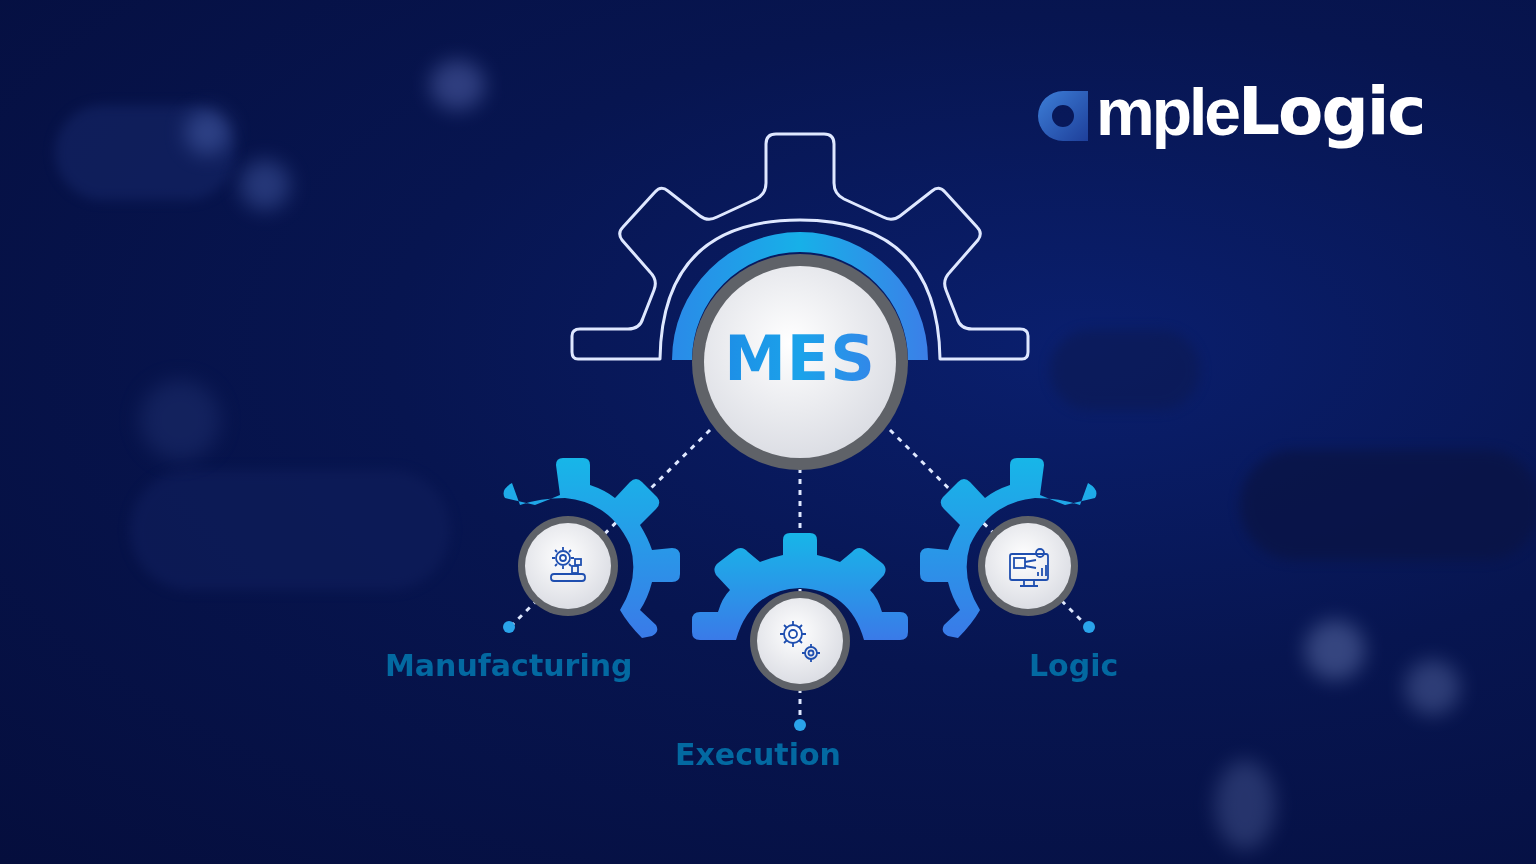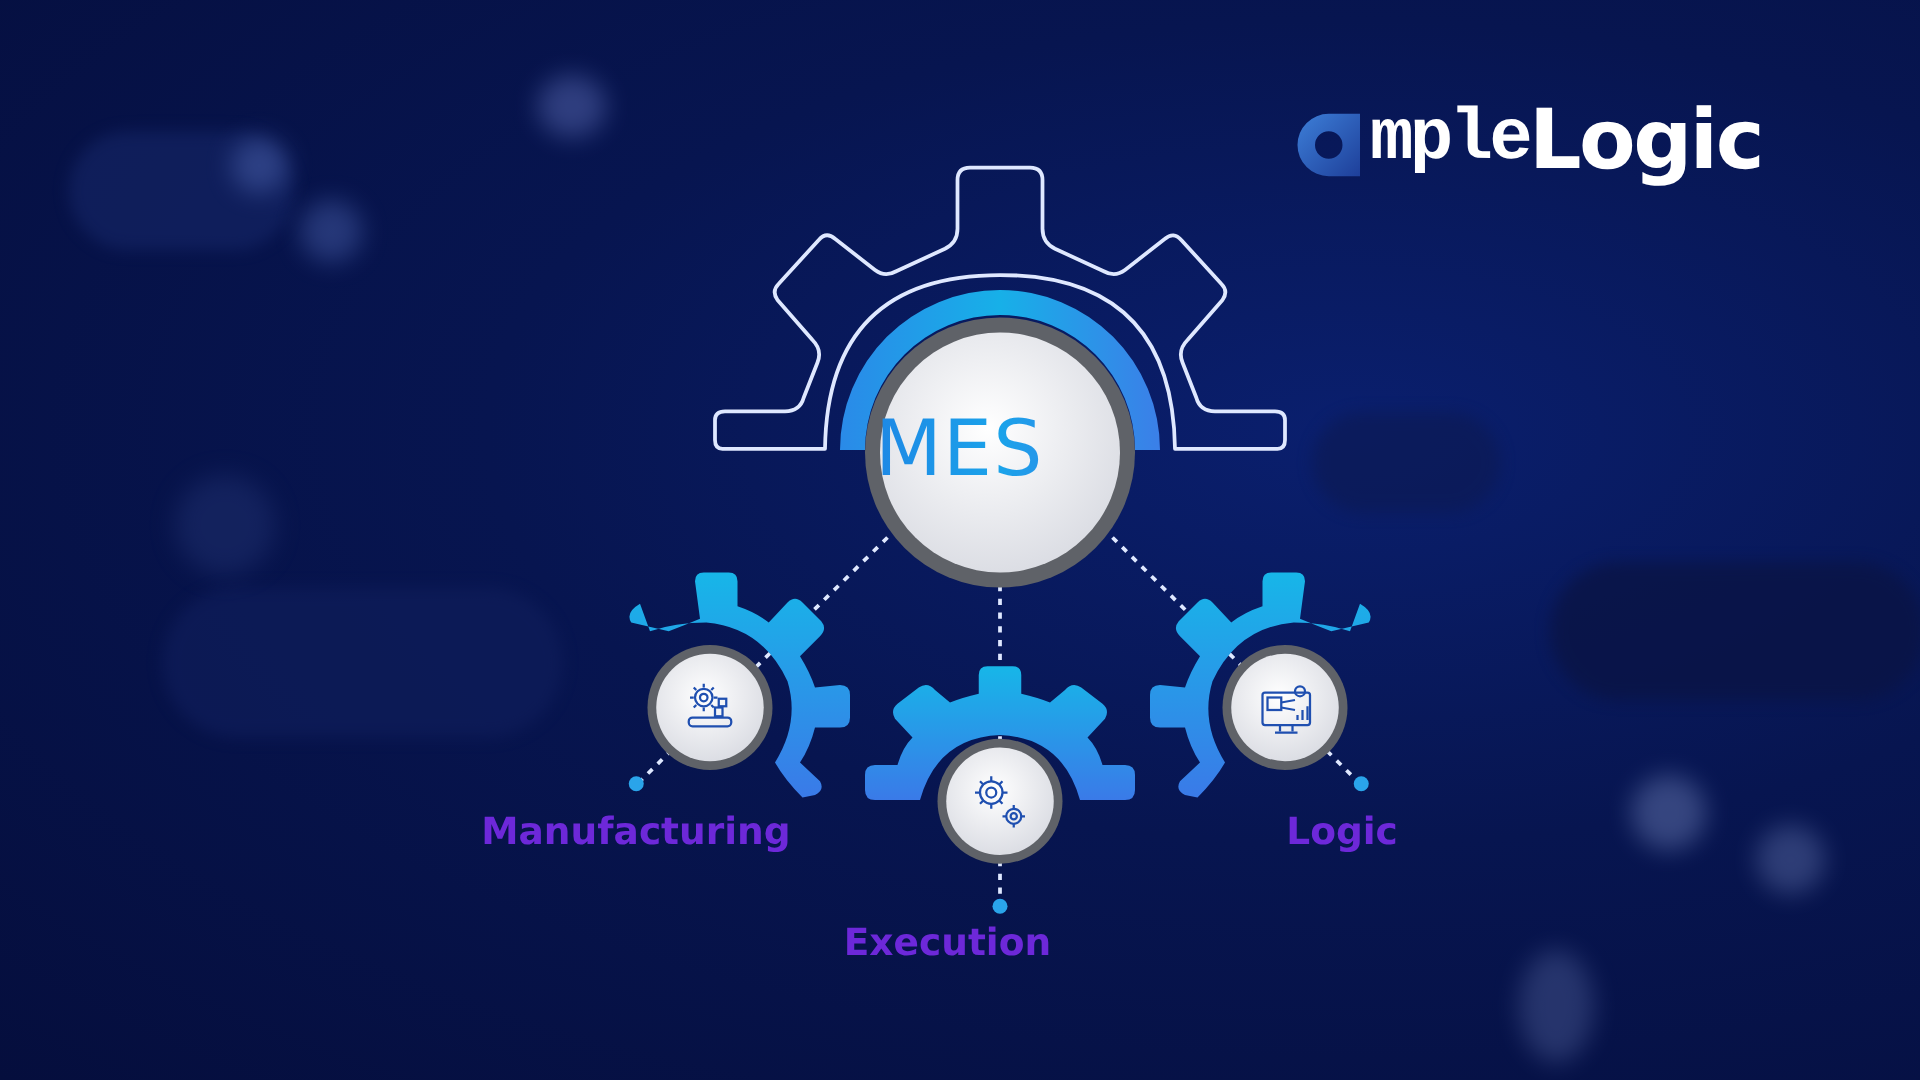--- a/index.html
+++ b/index.html
@@ -8,30 +8,30 @@
     background: radial-gradient(ellipse at 70% 40%, #0a1f6e 0%, #071550 45%, #050e3d 100%);
     font-family: "Liberation Sans", sans-serif;
   }
   .bokeh { position:absolute; border-radius:50%; filter: blur(10px); pointer-events:none; }
   .pill { position:absolute; border-radius:60px; filter: blur(6px); pointer-events:none; }
   #scene { position:absolute; left:0; top:0; width:1536px; height:864px; }
   .logo {
     position:absolute; left:1032px; top:72px; height:80px; display:flex; align-items:center;
     color:#ffffff; font-size:72px; letter-spacing:-2px; line-height:1;
   }
-  .logo .bold { font-weight:bold; font-family:Liberation Mono, monospace; font-size:58px; letter-spacing:-3px; }
+  .logo .bold { font-weight:bold; font-family:Liberation Sans, sans-serif; font-size:66px; letter-spacing:-3px; }
   .logo .thin { font-weight:bold; font-family:"DejaVu Sans", sans-serif; font-size:66px; letter-spacing:-2px; }
   .logo .amark { display:inline-block; width:62px; height:62px; margin-right:2px; position:relative; top:4px; }
   .label {
-    position:absolute; color:#6d28d9; font-weight:bold; font-size:30px;
+    position:absolute; color:#0369a1; font-weight:bold; font-size:30px;
     font-family:"DejaVu Sans", sans-serif; letter-spacing:0px; white-space:nowrap;
   }
   .mes-text {
-    position:absolute; left:700px; top:322px; width:200px; 
-    font-family:"DejaVu Sans", sans-serif; font-weight:normal; font-size:62px;
+    position:absolute; left:700px; top:322px; width:200px; text-align:center;
+    font-family:"DejaVu Sans", sans-serif; font-weight:bold; font-size:62px;
     background: linear-gradient(90deg,#1e88e5 0%, #1ba3ea 50%, #3a7de8 100%);
     -webkit-background-clip:text; background-clip:text; color:transparent;
     letter-spacing:1px;
   }
 </style>
 </head>
 <body>
 
 <div class="pill" style="left:55px;top:105px;width:180px;height:95px;background:#17286a;opacity:.55;"></div>
 <div class="pill" style="left:130px;top:470px;width:320px;height:120px;background:#0f1d5a;opacity:.7;"></div>

